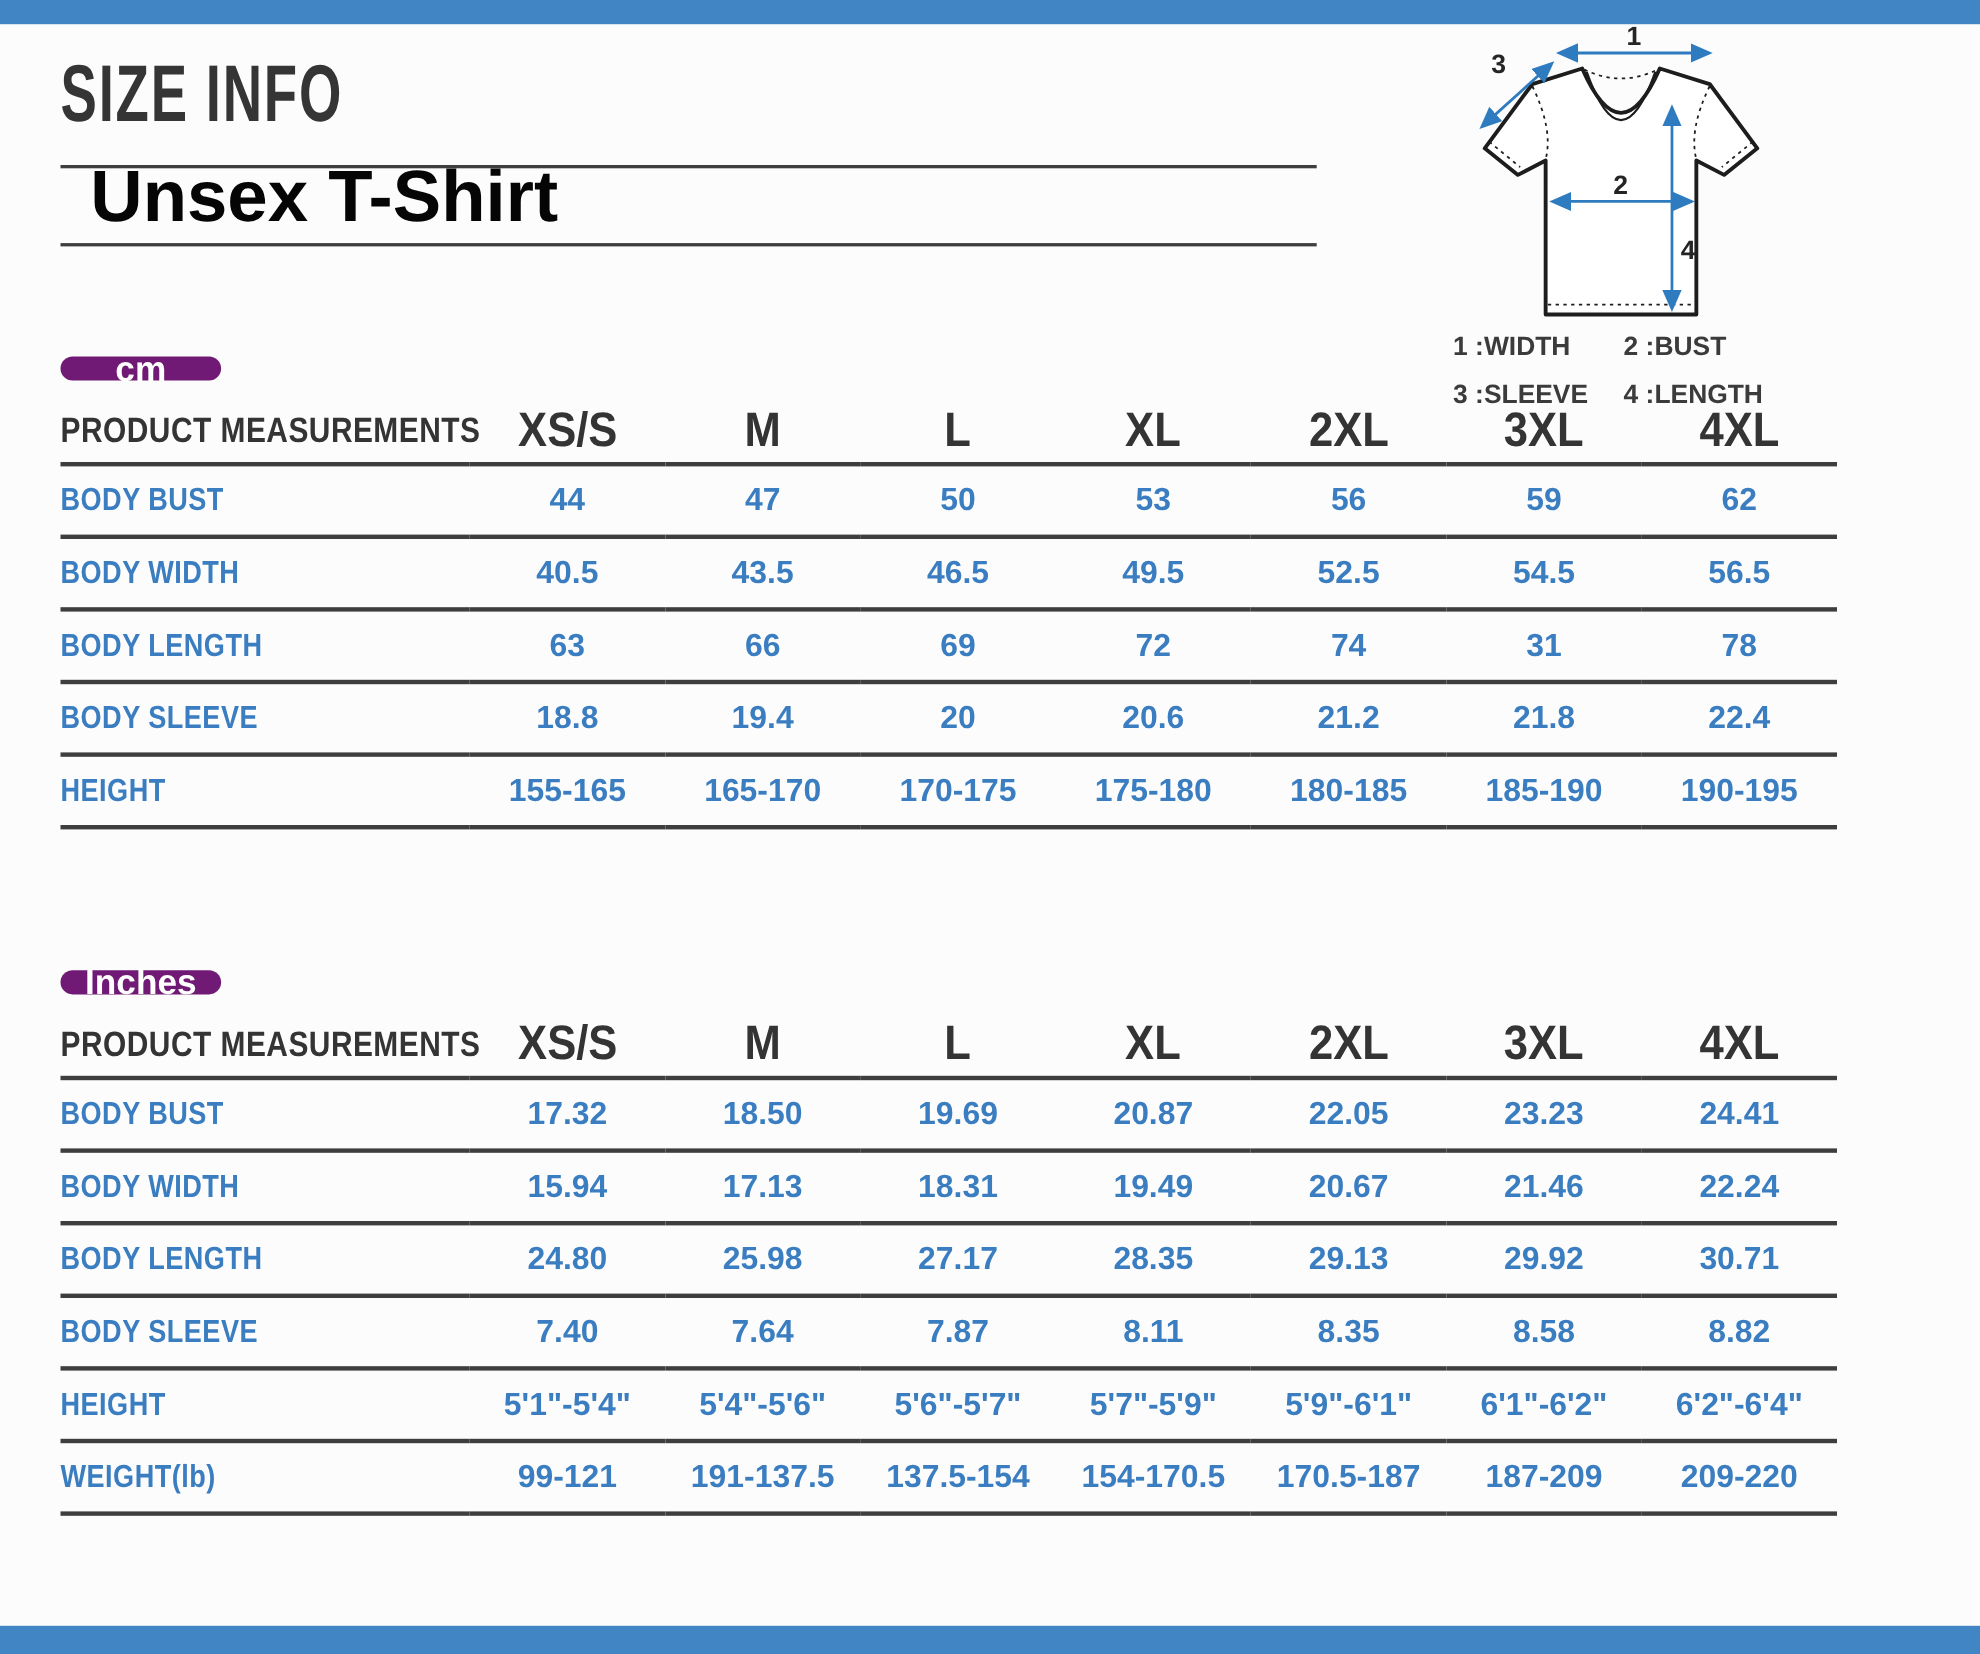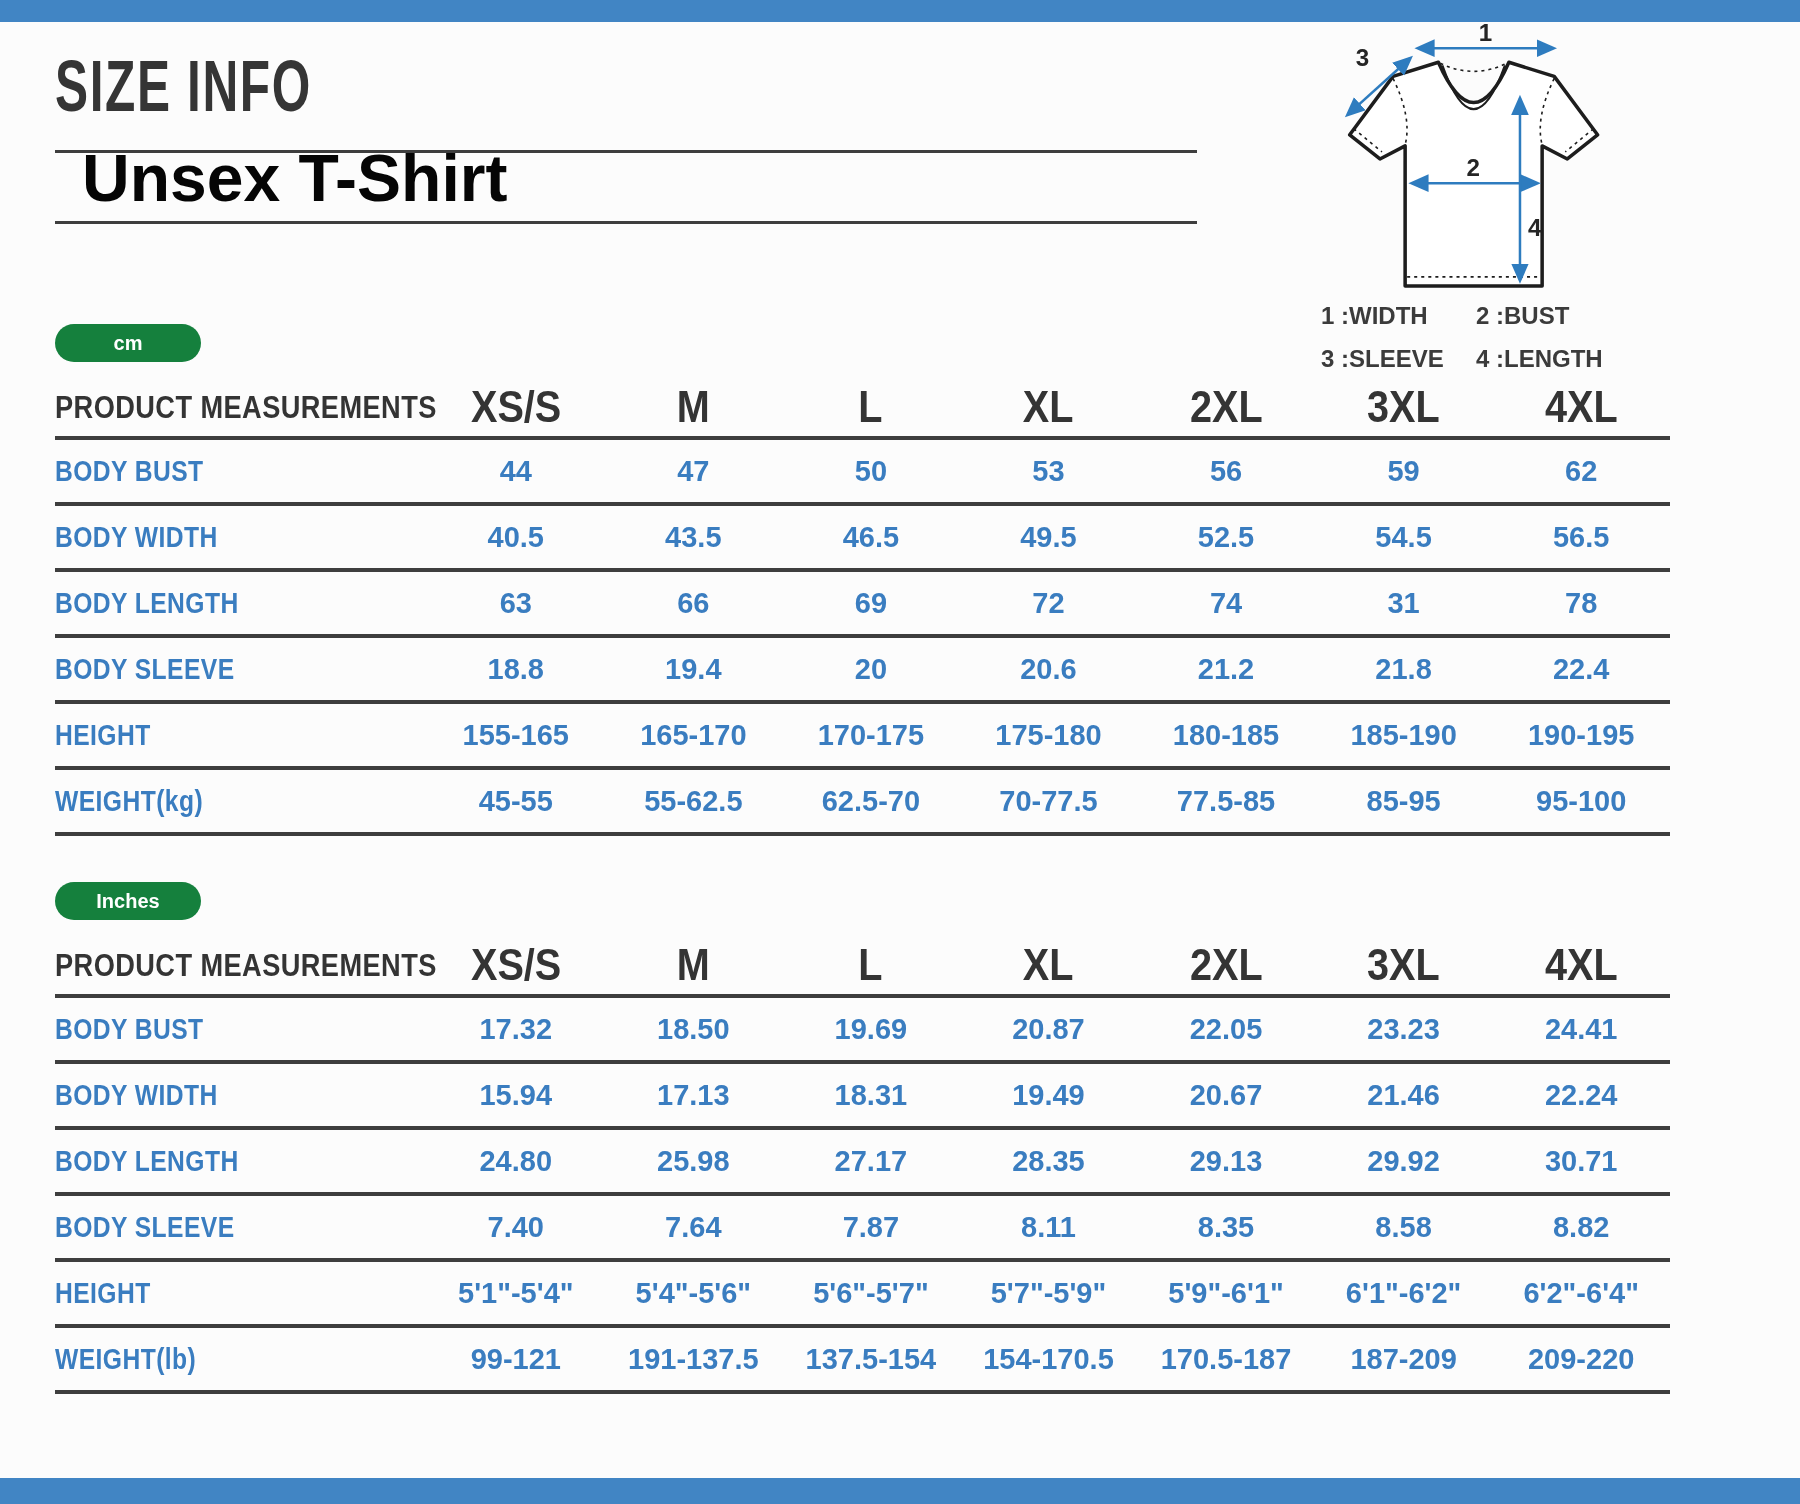--- a/index.html
+++ b/index.html
@@ -22,22 +22,22 @@
   .diagram svg{display:block;}
   .legend{
     display:grid;grid-template-columns:155px 170px;row-gap:15px;
     padding-left:38px;margin-top:6px;font-size:24px;font-weight:bold;color:#3b3b3b;white-space:nowrap;
   }
 
   .table-section{position:absolute;left:55px;width:1615px;}
   .cm-section{top:324px;}
   .in-section{top:882px;}
   .unit-badge{
-    width:146px;height:38px;border-radius:20px;background:#15803d;color:#ffffff;
-    font-size:20px;font-weight:bold;display:flex;align-items:center;justify-content:center;
+    width:146px;height:22px;border-radius:20px;background:#701a75;color:#ffffff;
+    font-size:32px;font-weight:bold;display:flex;align-items:center;justify-content:center;
     margin-bottom:16px;
   }
   table.size-table{border-collapse:collapse;width:1615px;table-layout:fixed;}
   table.size-table thead tr{height:60px;}
   table.size-table tbody tr{height:66px;}
   table.size-table tr{border-bottom:4px solid #3e3e3e;}
   table.size-table th,table.size-table td{padding:0;vertical-align:middle;}
   th.pm-header{width:372px;text-align:left;font-size:32px;font-weight:bold;color:#343434;white-space:nowrap;}
   th.col-header{text-align:center;font-size:44px;font-weight:bold;color:#343434;}
   th.row-label{text-align:left;font-size:29px;font-weight:bold;color:#3a7dc0;white-space:nowrap;}
@@ -158,30 +158,20 @@
           <tr>
             <th class="row-label"><span class="cond">HEIGHT</span></th>
             <td class="val">155-165</td>
             <td class="val">165-170</td>
             <td class="val">170-175</td>
             <td class="val">175-180</td>
             <td class="val">180-185</td>
             <td class="val">185-190</td>
             <td class="val">190-195</td>
           </tr>
-          <tr>
-            <th class="row-label"><span class="cond">WEIGHT(kg)</span></th>
-            <td class="val">45-55</td>
-            <td class="val">55-62.5</td>
-            <td class="val">62.5-70</td>
-            <td class="val">70-77.5</td>
-            <td class="val">77.5-85</td>
-            <td class="val">85-95</td>
-            <td class="val">95-100</td>
-          </tr>
         </tbody>
       </table>
   </section>
 
   <section class="table-section in-section">
     <div class="unit-badge">
       <span>Inches</span>
     </div>
     <table class="size-table">
         <thead>

